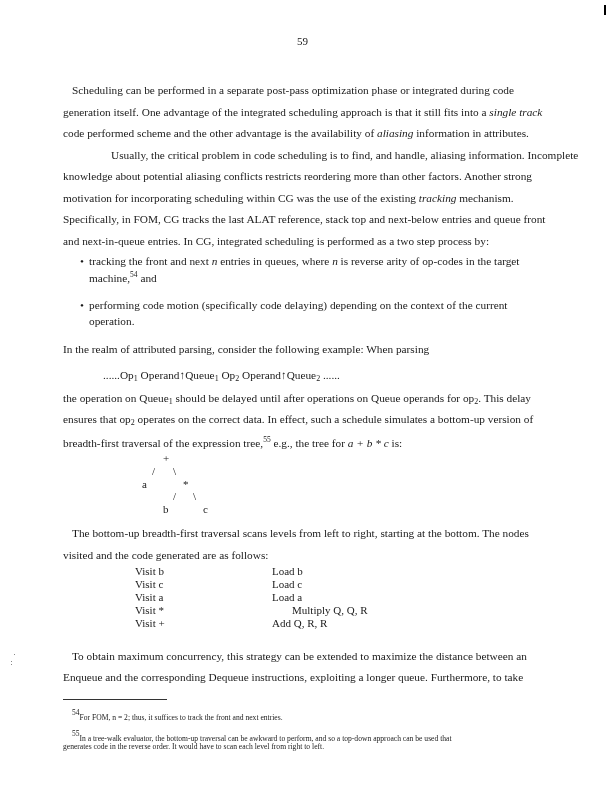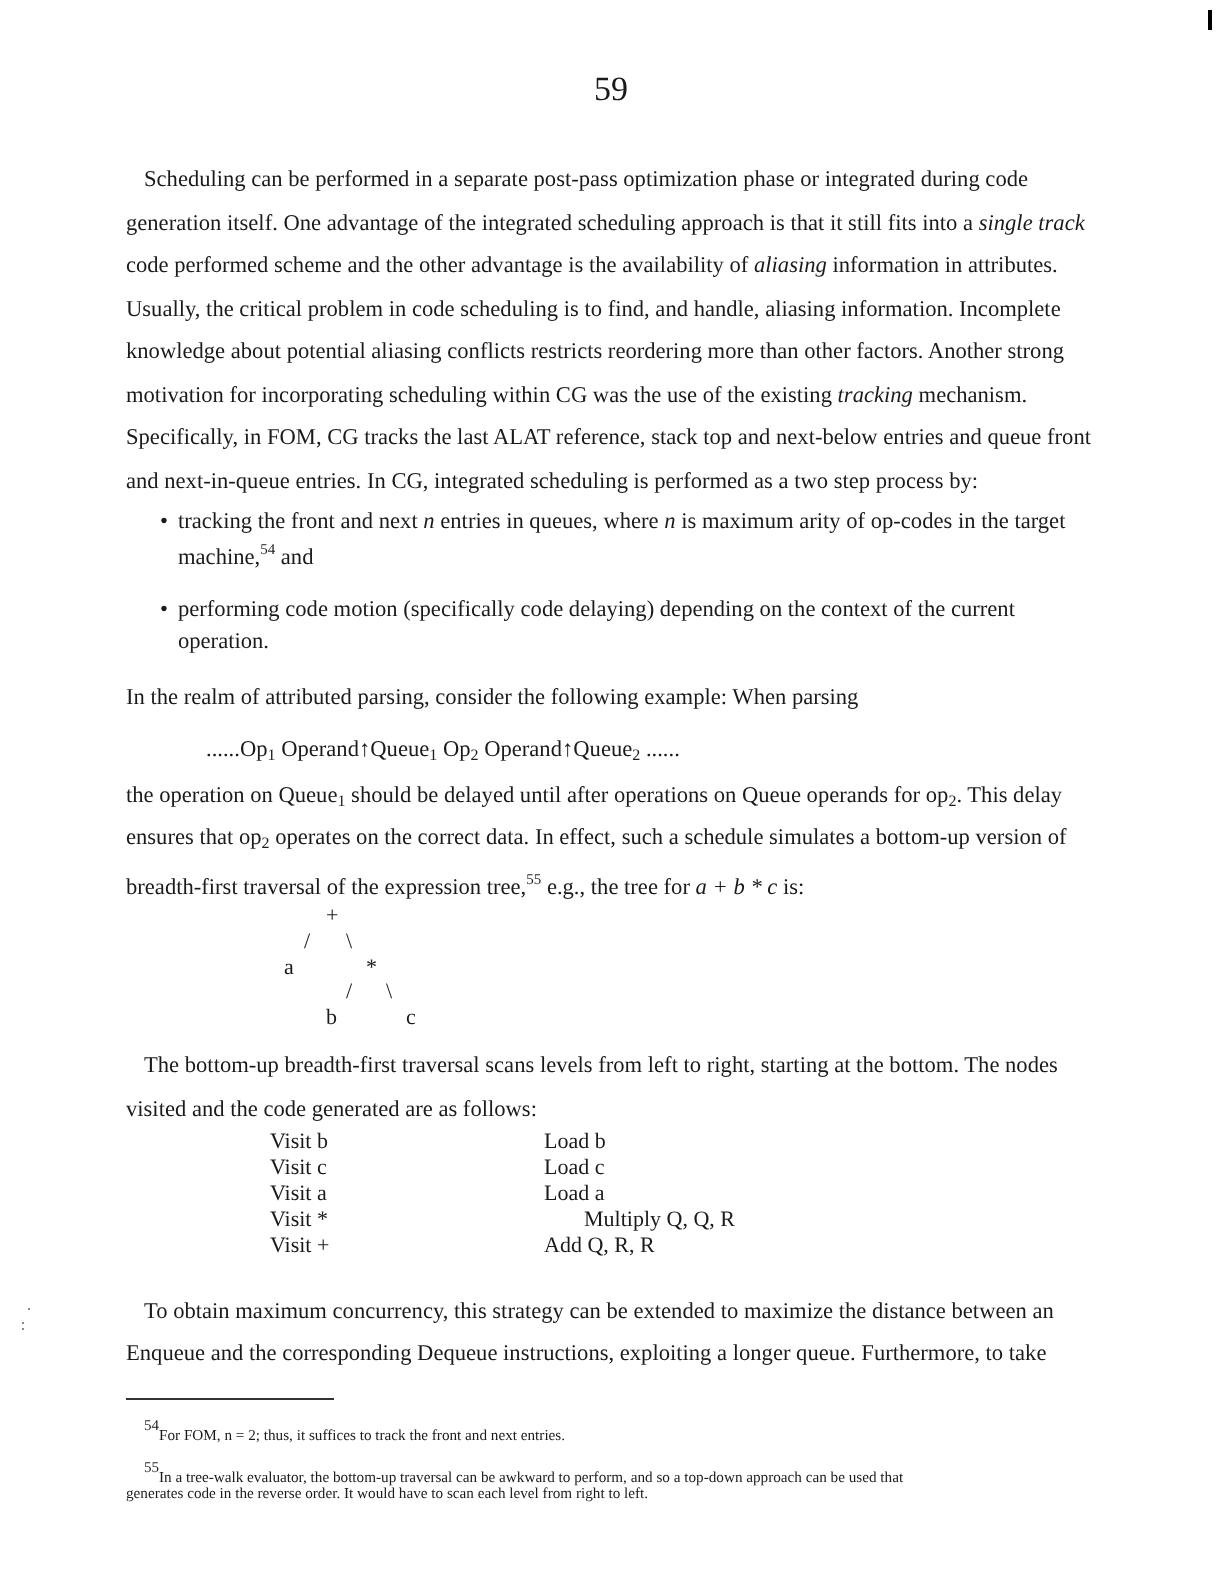--- a/index.html
+++ b/index.html
@@ -1,20 +1,20 @@
 <!DOCTYPE html>
 <html><head>
 <meta charset="utf-8">
 <style>
   html, body { margin: 0; padding: 0; background: #ffffff; }
   body { width: 612px; height: 791px; position: relative; overflow: hidden;
          font-family: "Liberation Serif", "DejaVu Serif", serif; color: #1a1a1a; }
   .abs { position: absolute; white-space: nowrap; }
   .line { position: absolute; left: 63px; font-size: 11.3px; white-space: nowrap; }
-  .pagenum { left: 297px; top: 35px; font-size: 17px; }
+  .pagenum { left: 297px; top: 35px; font-size: 11px; }
   i { font-style: italic; }
   sub { font-size: 8px; vertical-align: -2px; }
   sup { font-size: 7.5px; vertical-align: 5px; }
   .tree { font-size: 11px; }
   .tbl { font-size: 11px; }
   .fn { font-size: 7.6px; }
   .rule { position: absolute; left: 63px; top: 699px; width: 104px; height: 0; border-top: 1px solid #333; }
   .marker { position: absolute; left: 604px; top: 5px; width: 2px; height: 10px; background: #000; }
   .speck { position: absolute; width: 1px; height: 1px; background: #888; }
 </style>
@@ -22,31 +22,31 @@
 <body>
 
 <div class="marker"></div>
 
 <div class="abs pagenum">59</div>
 
 <div>
   <div class="line" style="left:72px; top:84px;">Scheduling can be performed in a separate post-pass optimization phase or integrated during code</div>
   <div class="line" style="top:106px;"><span>generation itself.  One advantage of the integrated scheduling approach is that it still fits into a </span><i>single track</i></div>
   <div class="line" style="top:127px;"><span>code performed scheme and the other advantage is the availability of </span><i>aliasing</i><span> information in attributes.</span></div>
-  <div class="line" style="top:149px;">Usually, the critical problem in code scheduling is to find, and handle, aliasing information. Incomplete</div>
+  <div class="line" style="top:149px;margin-left:48px;">Usually, the critical problem in code scheduling is to find, and handle, aliasing information. Incomplete</div>
   <div class="line" style="top:170px;">knowledge about potential aliasing conflicts restricts reordering more than other factors.  Another strong</div>
   <div class="line" style="top:192px;"><span>motivation for incorporating scheduling within CG was the use of the existing </span><i>tracking</i><span> mechanism.</span></div>
   <div class="line" style="top:213px;">Specifically, in FOM, CG tracks the last ALAT reference, stack top and next-below entries and queue front</div>
   <div class="line" style="top:235px;">and next-in-queue entries.  In CG, integrated scheduling is performed as a two step process by:</div>
 </div>
 
 <div>
   <div>
     <div class="line" style="left:80px; top:255px;">•</div>
-    <div class="line" style="left:89px; top:255px;"><span>tracking the front and next </span><i>n</i><span> entries in queues, where </span><i>n</i><span> is maximum arity of op-codes in the target</span></div>
+    <div class="line" style="left:89px; top:255px;"><span>tracking the front and next </span><i>n</i><span> entries in queues, where </span><i>n</i><span> is reverse arity of op-codes in the target</span></div>
     <div class="line" style="left:89px; top:270px;"><span>machine,</span><sup>54</sup><span> and</span></div>
   </div>
   <div>
     <div class="line" style="left:80px; top:299px;">•</div>
     <div class="line" style="left:89px; top:299px;">performing code motion (specifically code delaying) depending on the context of the current</div>
     <div class="line" style="left:89px; top:315px;">operation.</div>
   </div>
 </div>
 
 <div class="line" style="top:343px;">In the realm of attributed parsing, consider the following example:  When parsing</div>

